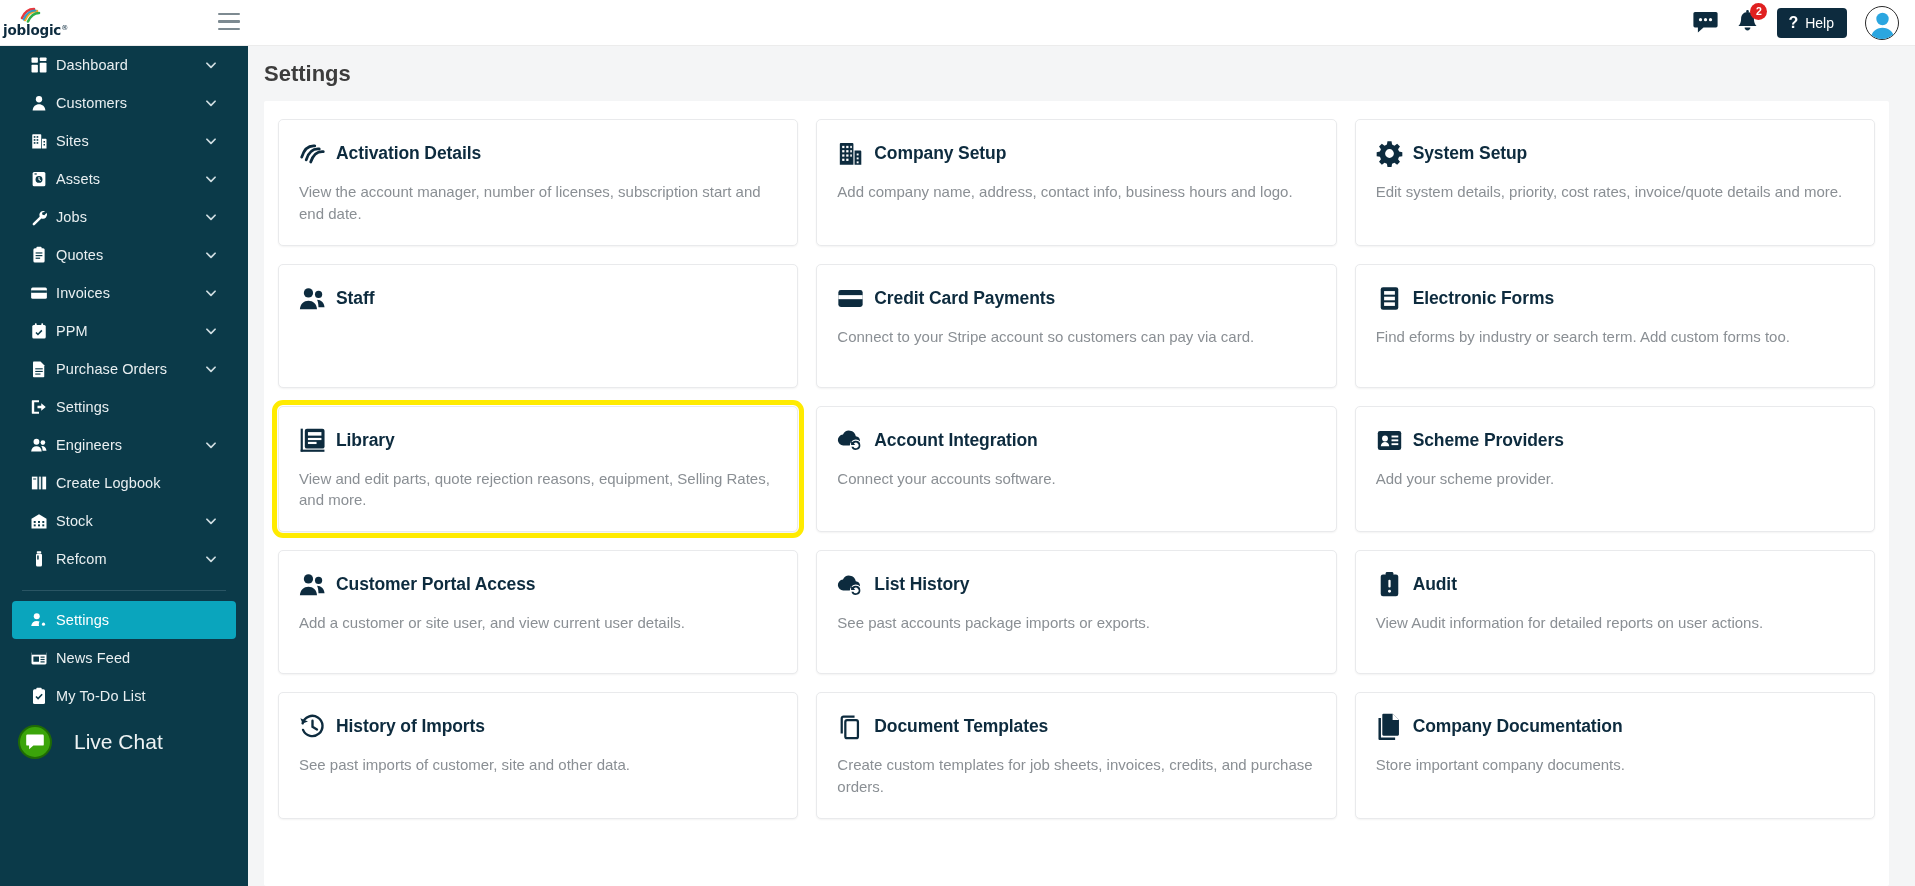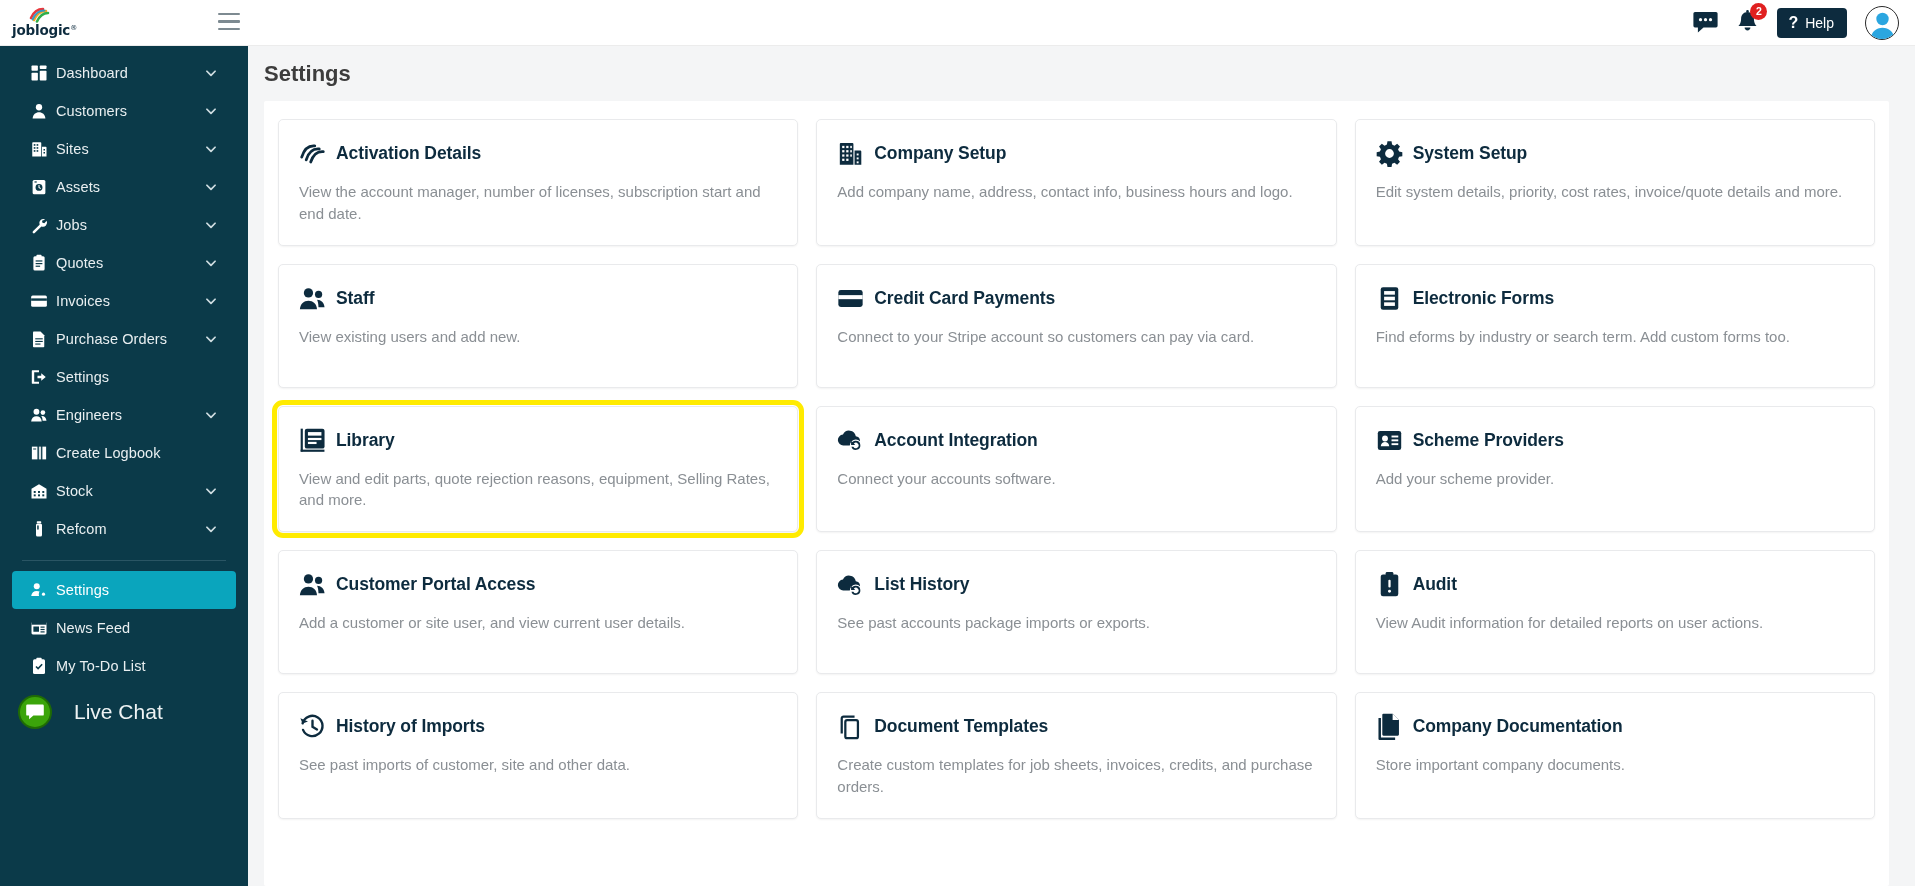--- a/index.html
+++ b/index.html
@@ -12,21 +12,21 @@
   #app { position: relative; width: 1915px; height: 886px; display: flex; flex-direction: column; }
 
   
   .topbar {
     height: 46px; min-height: 46px; background: #ffffff;
     display: flex; align-items: center; position: relative; z-index: 20;
     border-bottom: 1px solid #ececec;
   }
   .brand {
     width: 248px; height: 46px; display: flex; align-items: center;
-    padding-left: 12px; position: relative;
+    padding-left: 3px; position: relative;
   }
   .logo-wrap { display: flex; flex-direction: column; align-items: flex-start; line-height: 1; }
   .logo-mark { margin-left: 17px; margin-bottom: 1px; }
   .logo-text {
     font-family: "DejaVu Sans", sans-serif;
     font-size: 13.5px; font-weight: 700; color: #0d2b3e; letter-spacing: -0.2px;
   }
   .logo-text sup { font-size: 7px; vertical-align: super; font-weight: 400; }
   .hamburger {
     position: absolute; left: 218px; top: 13px;
@@ -59,21 +59,21 @@
     display: flex; align-items: flex-end; justify-content: center; overflow: hidden;
     cursor: pointer;
   }
 
   
   .body-wrap { flex: 1; display: flex; min-height: 0; }
 
   
   .sidebar {
     width: 248px; min-width: 248px; background: #0b3a49; color: #e8eef0;
-    padding-top: 8px; overflow: hidden; position: relative;
+    overflow: hidden; position: relative;
   }
   .nav-item {
     display: flex; align-items: center; height: 38px;
     padding: 0 18px 0 18px; cursor: pointer; position: relative;
     margin: 0 12px; border-radius: 4px;
   }
   .nav-item .ic { width: 26px; min-width: 26px; display: flex; align-items: center; justify-content: flex-start; }
   .nav-item .lbl { font-size: 14.5px; color: #e9eff1; white-space: nowrap; letter-spacing: 0.1px; }
   .nav-item .chev { margin-left: auto; }
   .nav-item.active { background: #0aa5bd; }
@@ -271,20 +271,36 @@
             </span>
           </div>
           <div class="nav-item">
             <span class="ic">
               <svg width="18" height="18" viewBox="0 0 24 24" fill="#ffffff">
                 <rect x="1.5" y="4.5" width="21" height="15" rx="2"></rect>
                 <rect x="1.5" y="8.5" width="21" height="3.2" fill="#0b3a49"></rect>
               </svg>
             </span>
             <span class="lbl">Invoices</span>
+            <span class="chev">
+              <svg width="14" height="14" viewBox="0 0 24 24" fill="none" stroke="#cfdde1" stroke-width="3" stroke-linecap="round" stroke-linejoin="round">
+                <polyline points="5,9 12,16 19,9"></polyline>
+              </svg>
+            </span>
+          </div>
+          <div class="nav-item">
+            <span class="ic">
+              <svg width="18" height="18" viewBox="0 0 24 24" fill="#ffffff">
+                <rect x="3" y="4" width="18" height="18" rx="2"></rect>
+                <rect x="6.5" y="1.5" width="2.4" height="4.6" rx="1"></rect>
+                <rect x="15.1" y="1.5" width="2.4" height="4.6" rx="1"></rect>
+                <path d="M8,14 l2.6,2.6 5.2,-5.4" stroke="#0b3a49" stroke-width="2.1" fill="none"></path>
+              </svg>
+            </span>
+            <span class="lbl">PPM</span>
             <span class="chev">
               <svg width="14" height="14" viewBox="0 0 24 24" fill="none" stroke="#cfdde1" stroke-width="3" stroke-linecap="round" stroke-linejoin="round">
                 <polyline points="5,9 12,16 19,9"></polyline>
               </svg>
             </span>
           </div>
           <div class="nav-item">
             <span class="ic">
               <svg width="18" height="18" viewBox="0 0 24 24" fill="#ffffff">
                 <path d="M5,2 h9 l5,5 v15 a1,1 0 0 1 -1,1 h-13 a1,1 0 0 1 -1,-1 v-19 a1,1 0 0 1 1,-1z"></path>
@@ -476,21 +492,20 @@
                 <span class="card-icon">
                   <svg width="27" height="27" viewBox="0 0 24 24" fill="#0d2b3e">
                     <circle cx="8.4" cy="7" r="4.1"></circle>
                     <circle cx="17.4" cy="8.4" r="3.2"></circle>
                     <path d="M0.8,21.5 c0.4,-4.7 3.6,-7.4 7.6,-7.4 4,0 7.2,2.7 7.6,7.4z"></path>
                     <path d="M16.1,13.1 c3.5,0.1 6.2,2.4 6.6,6.6 h-5.4 c0,-2.6 -0.5,-4.9 -1.2,-6.6z"></path>
                   </svg>
                 </span>
                 <span class="card-title">Staff</span>
               </div>
-              <div class="card-desc">View existing users and add new.</div>
             </div>
             <div class="card">
               <div class="card-head">
                 <span class="card-icon">
                   <svg width="27" height="27" viewBox="0 0 24 24" fill="#0d2b3e">
                     <rect x="1.2" y="4.5" width="21.6" height="15" rx="2.2"></rect>
                     <rect x="1.2" y="9" width="21.6" height="3.6" fill="#fff"></rect>
                   </svg>
                 </span>
                 <span class="card-title">Credit Card Payments</span>

